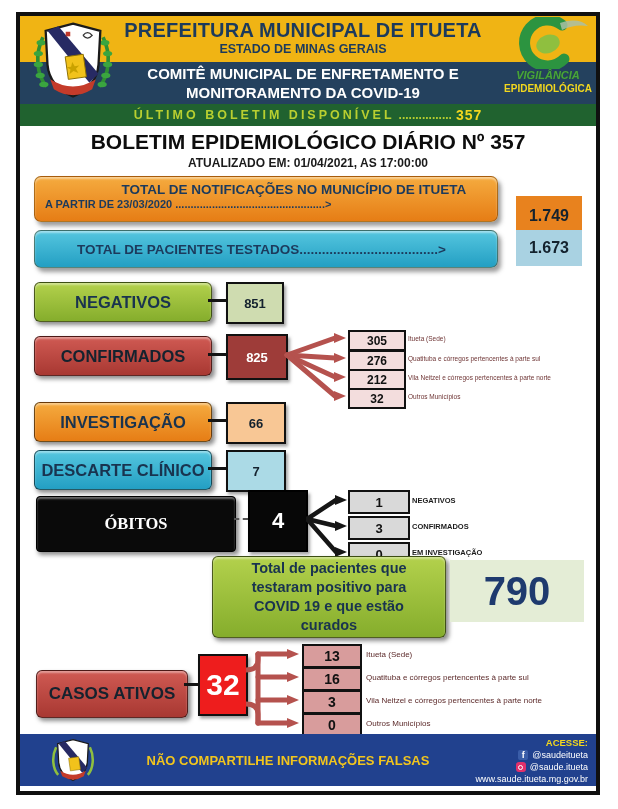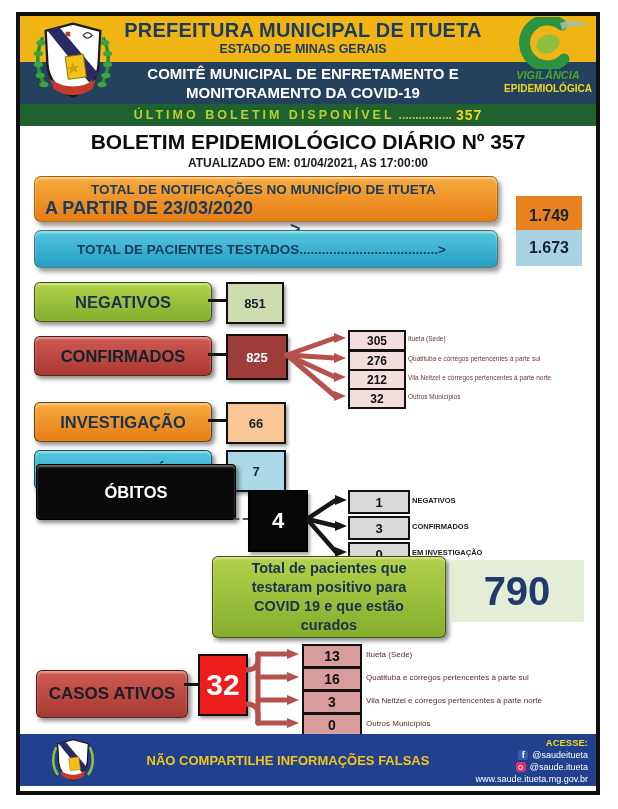--- a/index.html
+++ b/index.html
@@ -36,22 +36,22 @@
              font-size:21px;color:#0d0d0d;}
   .doc-sub{left:0;right:0;top:140px;text-align:center;font-weight:bold;
            font-size:12px;color:#1a1a1a;}
 
   
   .pill{border-radius:7px;border:1px solid rgba(90,50,0,.45);
         box-shadow:3px 4px 4px rgba(60,60,60,.5), inset 0 2px 2px rgba(255,255,255,.45);
         color:#1c3a5c;font-weight:bold;}
   .pill-orange{background:linear-gradient(#f5ab3f,#e67d15);}
   .pill-cyan{background:linear-gradient(#55c6df,#239fc3);display:flex;align-items:center;}
-  .pill-l1{padding:5px 0 0 56px;font-size:13.5px;}
-  .pill-l2{padding:1px 0 0 10px;font-size:18px;}
+  .pill-l1{padding:5px 0 0 56px;font-size:13.5px;text-align:center;}
+  .pill-l2{padding:1px 0 0 10px;font-size:11px;}
   .pill-cyan .pill-l1{padding:0 0 0 42px;}
   .tot-val{display:flex;align-items:center;justify-content:center;
            font-weight:bold;font-size:16px;color:#14222e;}
   .tot-val-orange{background:#e8821e;}
   .tot-val-cyan{background:#a9d2e2;}
 
   
   .lbl{display:flex;align-items:center;justify-content:center;border-radius:6px;
        border:1.5px solid rgba(0,0,0,.55);font-weight:bold;font-size:16.5px;color:#19334f;
        box-shadow:2.5px 3px 4px rgba(50,50,50,.55), inset 0 2px 2px rgba(255,255,255,.4);}
@@ -215,21 +215,21 @@
     <div class="abs bd-lab" style="left:388px;top:372px;height:17px;">Outros Municípios</div>
 
     <div class="abs lbl lbl-orange" style="left:14px;top:386px;width:176px;height:38px;">INVESTIGAÇÃO</div>
     <div class="abs hline" style="left:188px;top:403px;width:20px;"></div>
     <div class="abs vbox vbox-peach" style="left:206px;top:386px;width:56px;height:38px;">66</div>
 
     <div class="abs lbl lbl-cyan" style="left:14px;top:434px;width:176px;height:38px;">DESCARTE CLÍNICO</div>
     <div class="abs hline" style="left:188px;top:451px;width:20px;"></div>
     <div class="abs vbox vbox-blue" style="left:206px;top:434px;width:56px;height:38px;">7</div>
 
-    <div class="abs lbl lbl-black" style="left:16px;top:448px;width:198px;height:54px;">ÓBITOS</div>
+    <div class="abs lbl lbl-black" style="left:16px;top:480px;width:198px;height:54px;font-family:Liberation Serif, serif;">ÓBITOS</div>
     <div class="abs hdash" style="left:214px;top:502px;width:14px;"></div>
     <div class="abs vbox vbox-black" style="left:228px;top:474px;width:56px;height:58px;">4</div>
 
     <div class="abs" style="left:286px;top:470px;width:42px;height:82px;">
       <svg width="42" height="82" viewBox="0 0 42 82">
         <g stroke="#161616" stroke-width="4.5" stroke-linecap="round">
           <line x1="1" y1="33" x2="30" y2="14"></line>
             <line x1="1" y1="33" x2="30" y2="40"></line>
           <line x1="1" y1="33" x2="30" y2="66"></line>
         </g>

